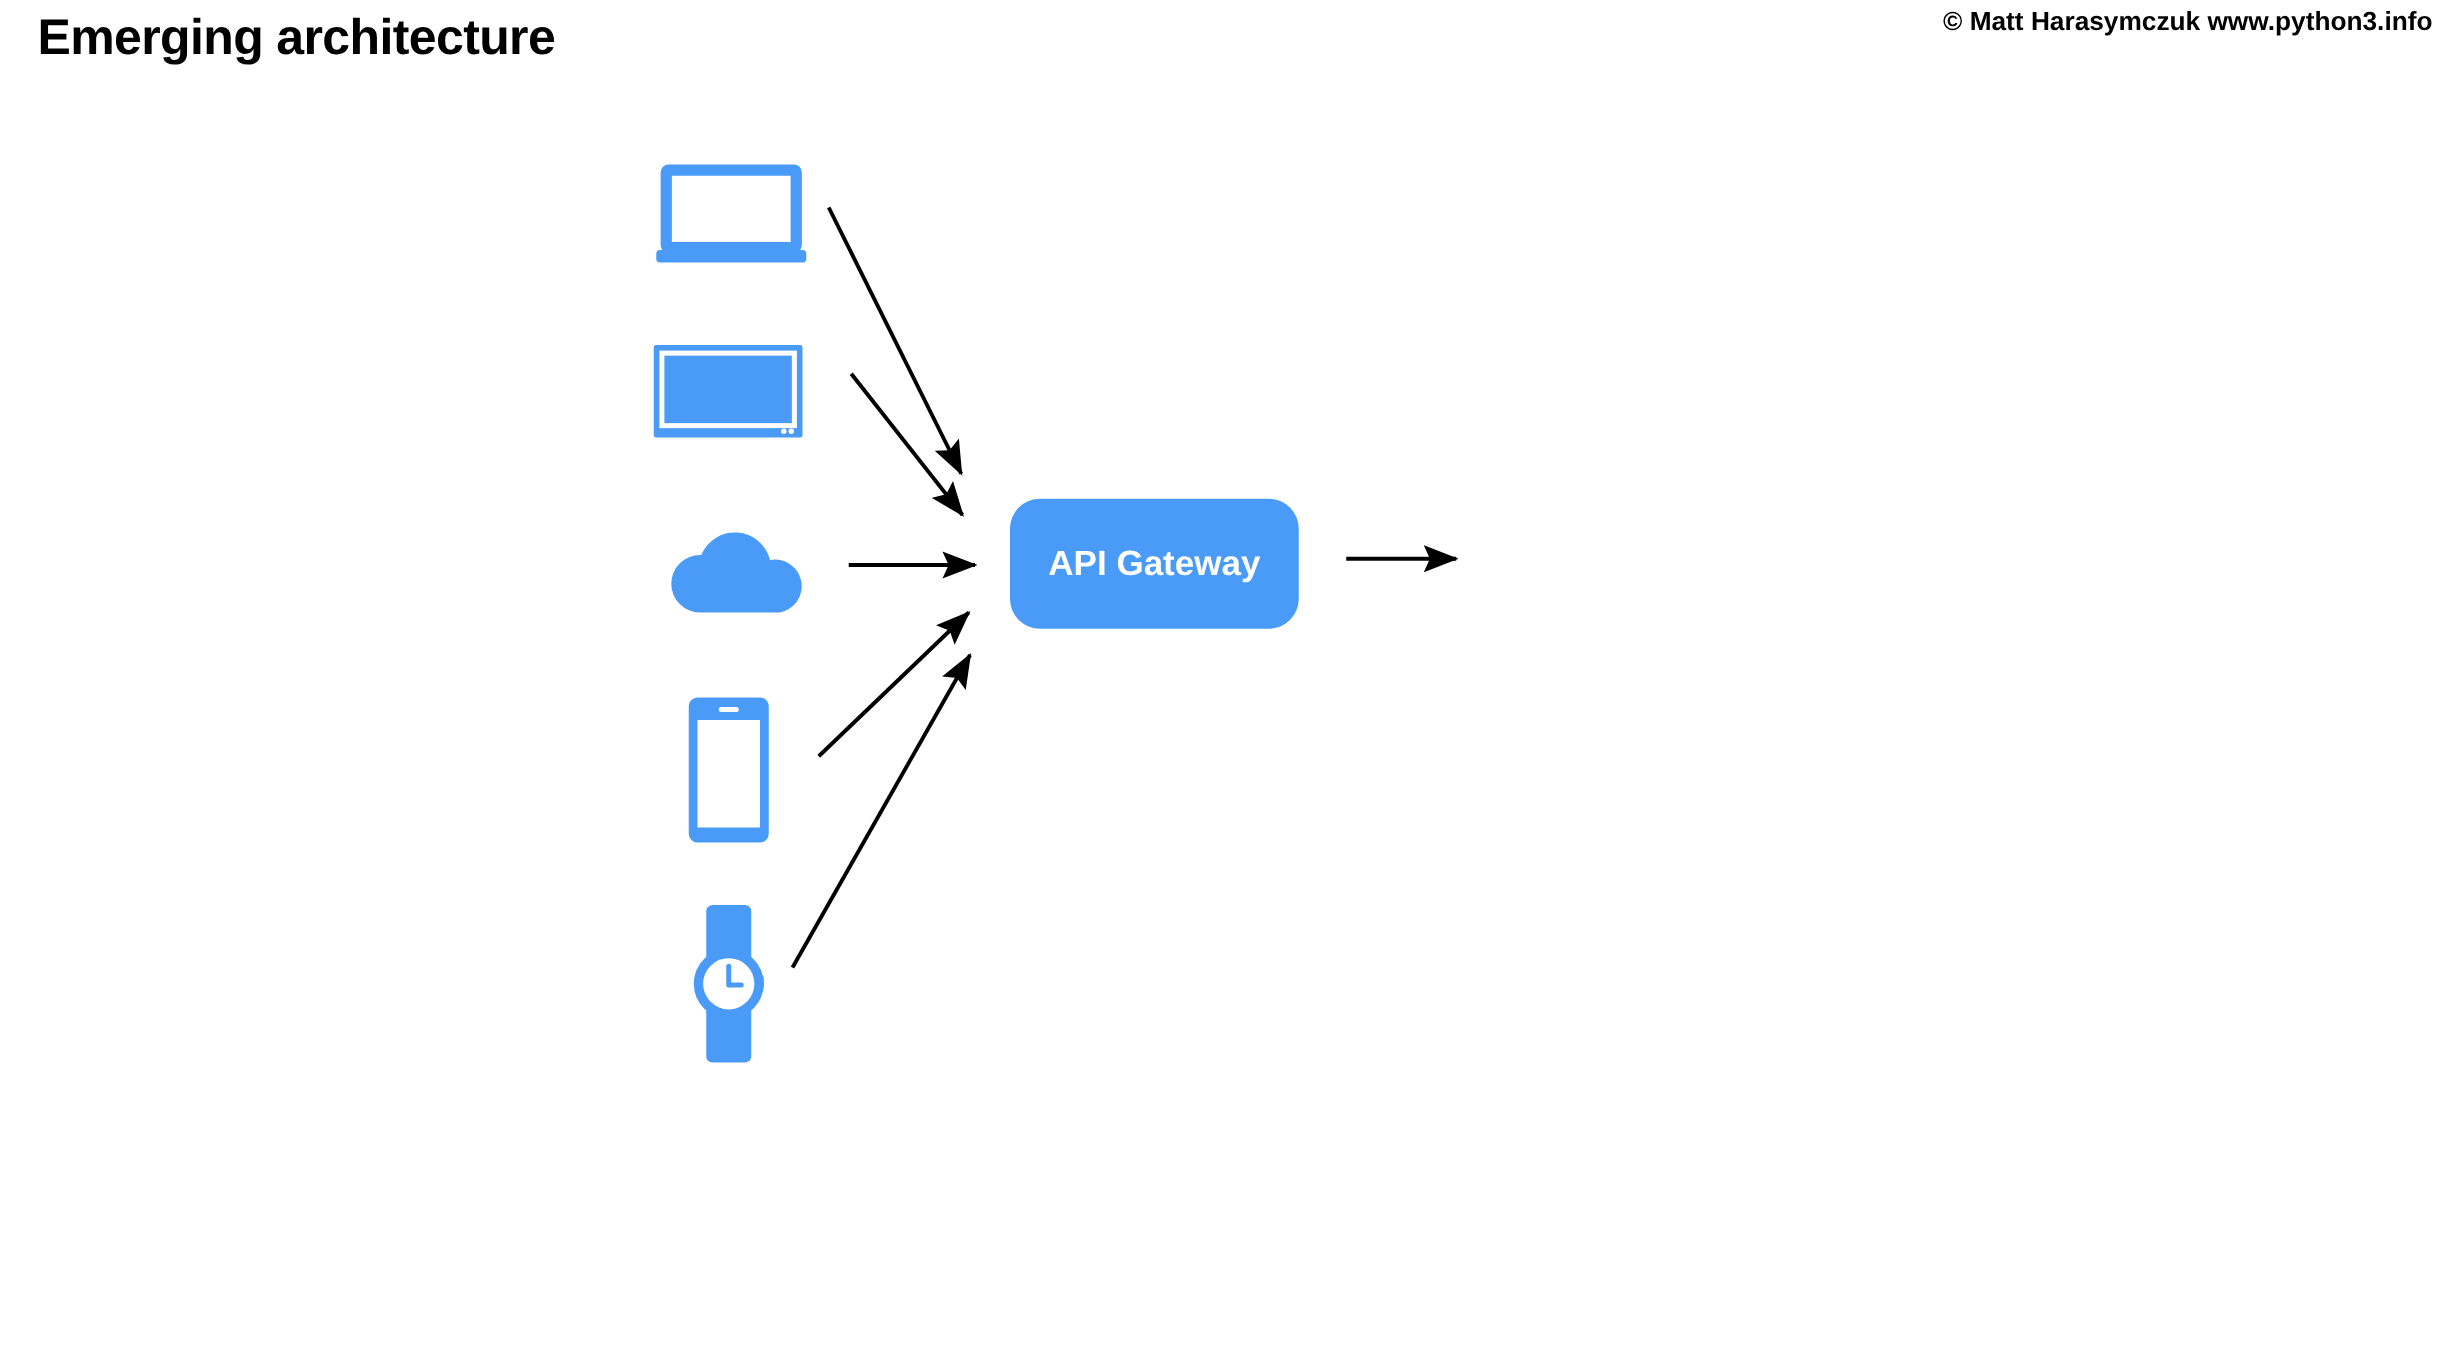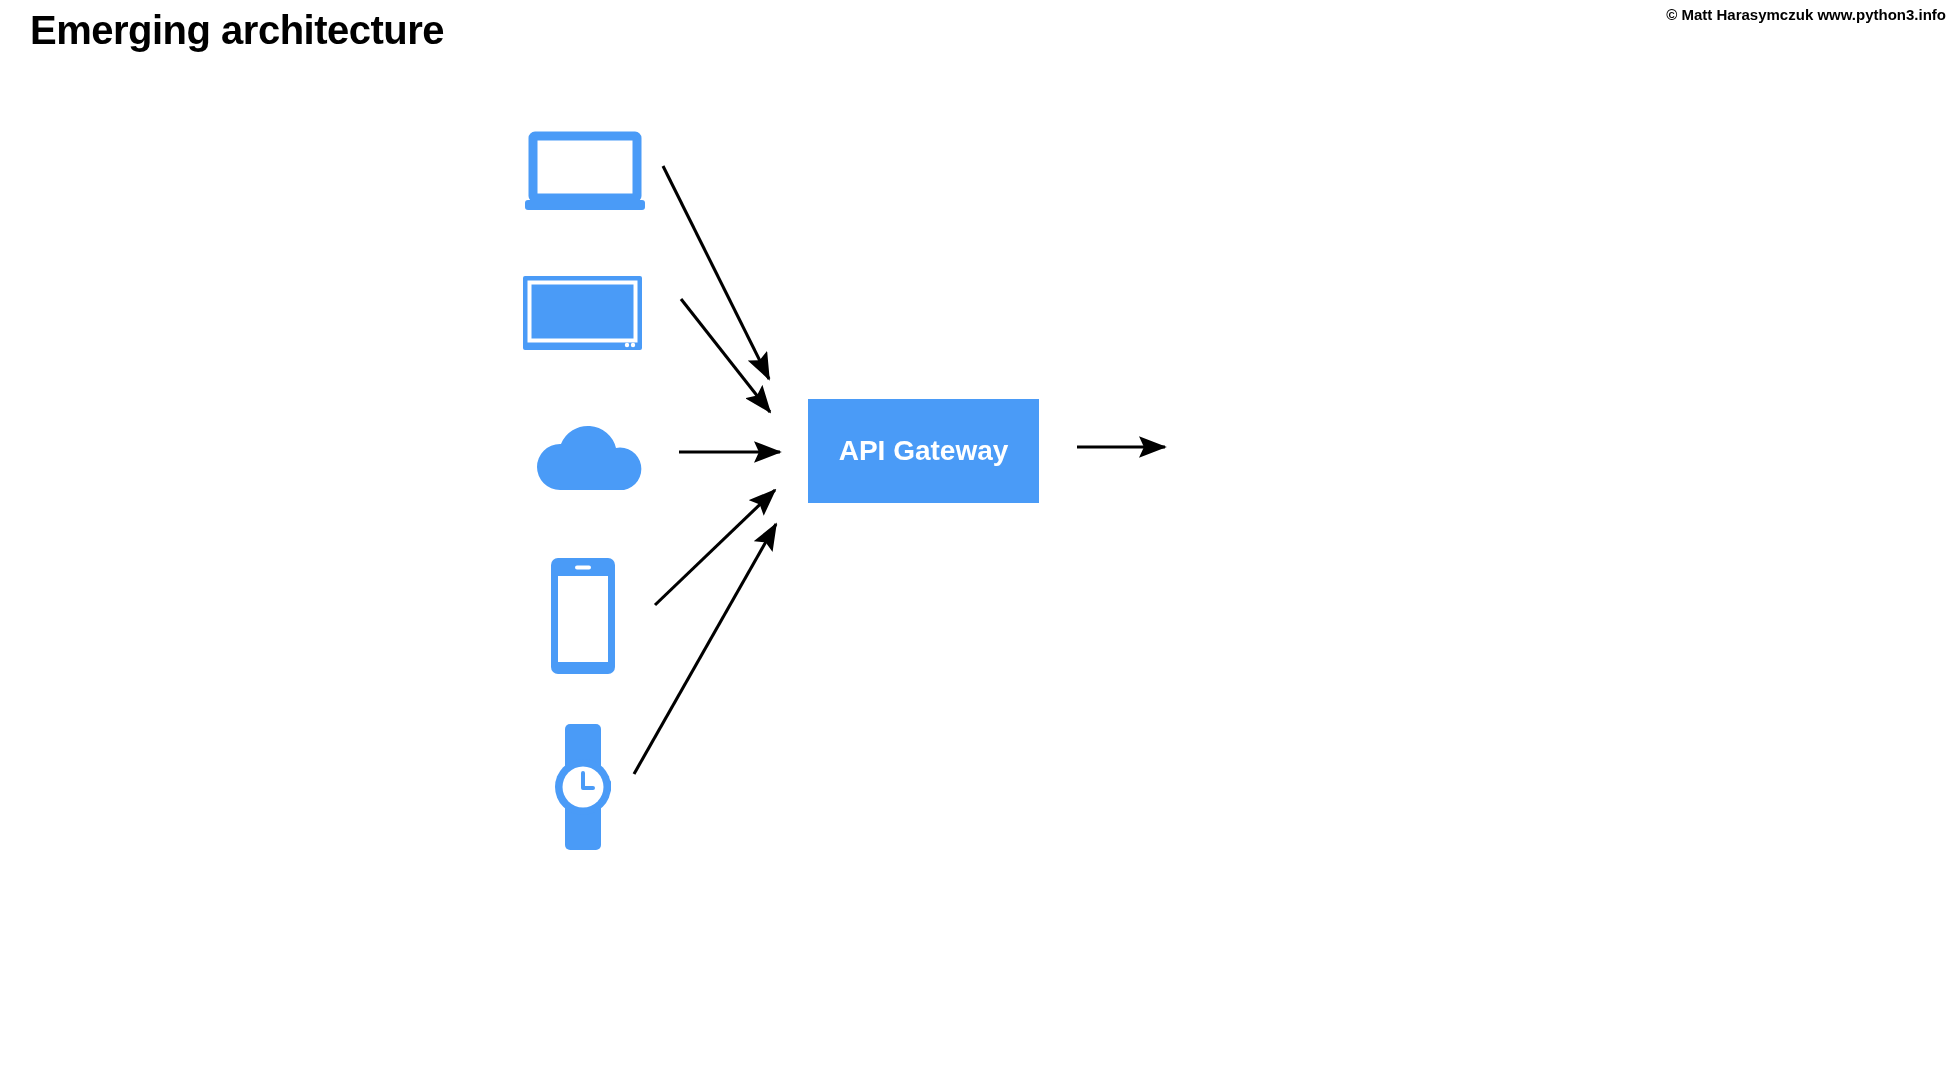--- a/index.html
+++ b/index.html
@@ -33,21 +33,21 @@
     font-weight: bold;
     color: #000000;
     letter-spacing: -0.5px;
     white-space: nowrap;
   }
 
   #copyright {
     position: absolute;
     right: 14px;
     top: 6px;
-    font-size: 15px;
+    font-size: 21px;
     font-weight: bold;
     color: #000000;
     white-space: nowrap;
   }
 
   
   #diagram-canvas {
     position: absolute;
     left: 0; top: 0;
     width: 1960px;
@@ -58,20 +58,21 @@
   .node-box {
     position: absolute;
     background: #4a9bf7;
     display: flex;
     align-items: center;
     justify-content: center;
     color: #ffffff;
     font-size: 28px;
     font-weight: bold;
     box-sizing: border-box;
+    border-radius: 24px;
   }
 
   #node-api-gateway {
     left: 808px;
     top: 399px;
     width: 231px;
     height: 104px;
   }
 
   #node-backend {

